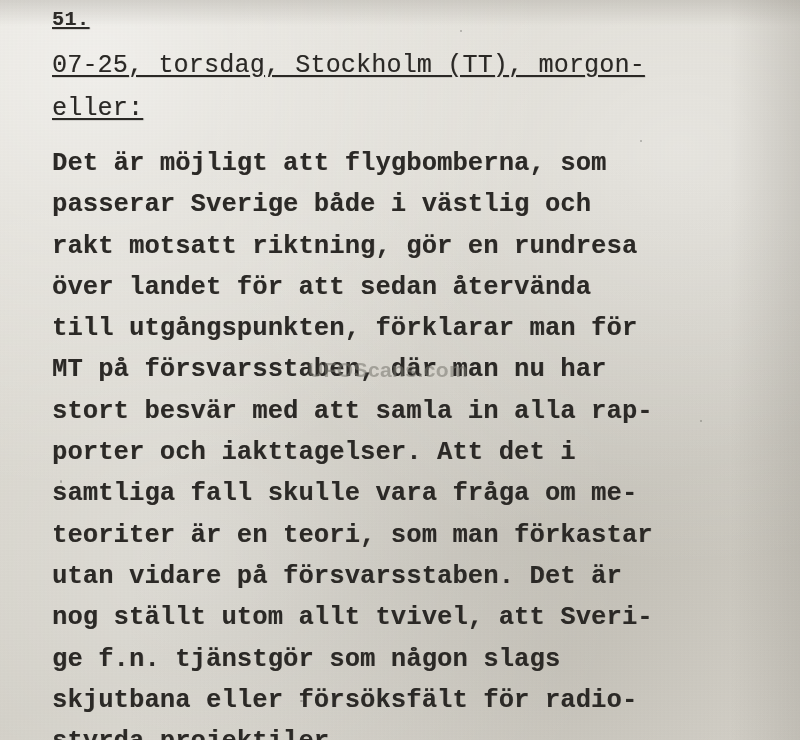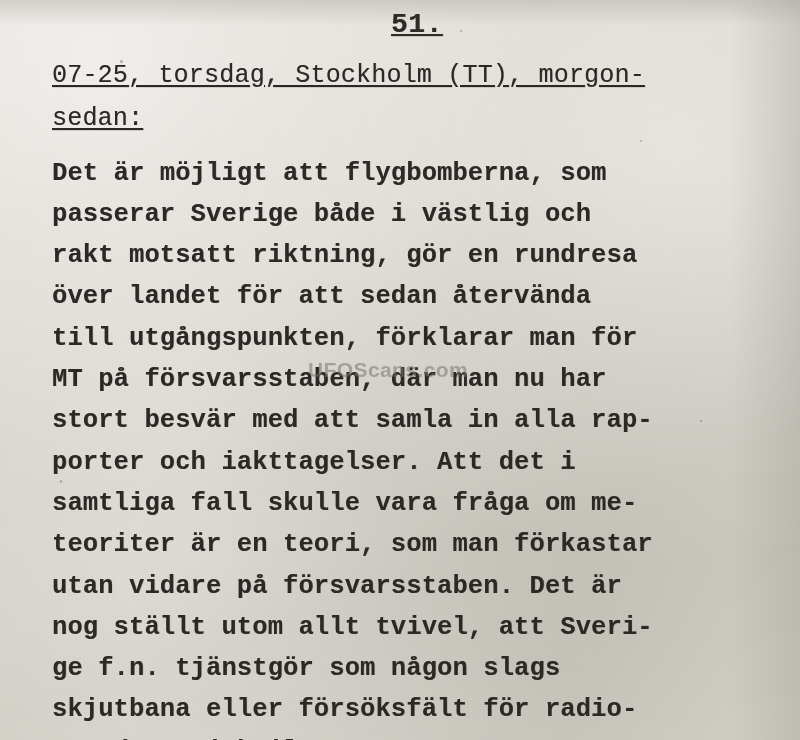--- a/index.html
+++ b/index.html
@@ -49,30 +49,29 @@
   }
 
   .content {
     position: absolute;
     left: 52px;
     top: 8px;
     right: 18px;
   }
 
   .doc-number {
-    font-size: 28px;
+    font-size: 20px;
     font-weight: bold;
     letter-spacing: 0.5px;
     color: #2e2c29;
     text-decoration: underline;
     text-underline-offset: 2px;
     line-height: 1.2;
     margin-bottom: 12px;
     text-shadow: 0.4px 0.4px 0 rgba(70,68,64,0.45);
-    text-align: center;
   }
 
   .dateline {
     font-size: 25px;
     font-weight: normal;
     letter-spacing: 0.2px;
     color: #2b2926;
     line-height: 1.72;
     text-decoration: underline;
     text-underline-offset: 3px;
@@ -133,21 +132,21 @@
 
   <div class="streak-top"></div>
   <div class="streak"></div>
 
   <div class="content">
 
     <div class="doc-number">51.</div>
 
     <div class="dateline">
       <span>07-25, torsdag, Stockholm (TT), morgon-</span>
-      <span class="line2">sedan:</span>
+      <span class="line2">eller:</span>
     </div>
 
     <div class="body-text">Det är möjligt att flygbomberna, som
 passerar Sverige både i västlig och
 rakt motsatt riktning, gör en rundresa
 över landet för att sedan återvända
 till utgångspunkten, förklarar man för
 MT på försvarsstaben, där man nu har
 stort besvär med att samla in alla rap-
 porter och iakttagelser. Att det i

